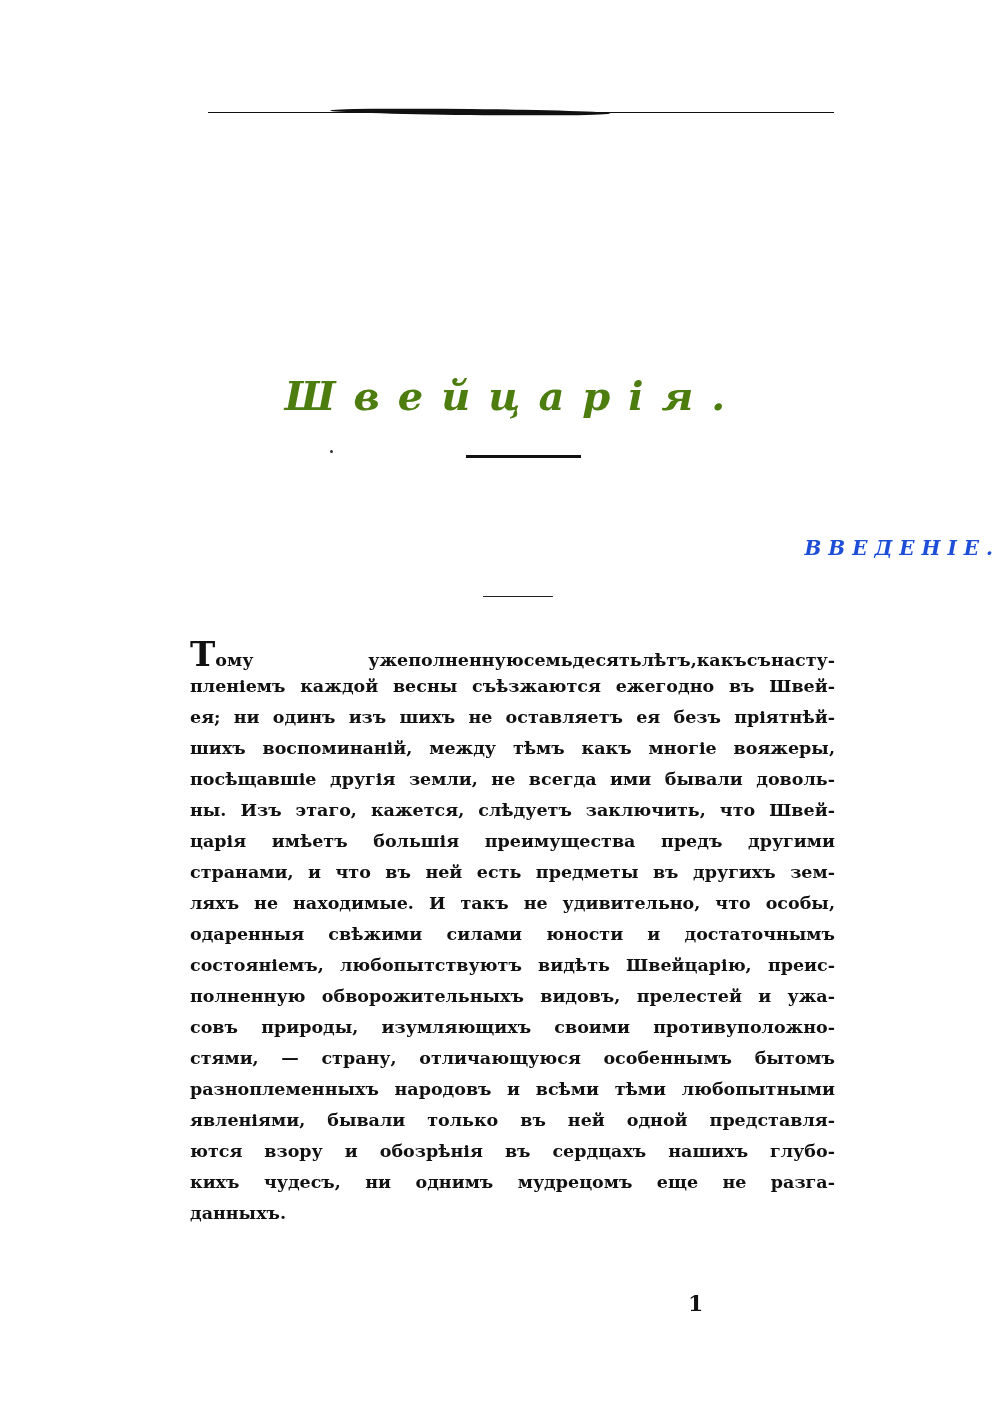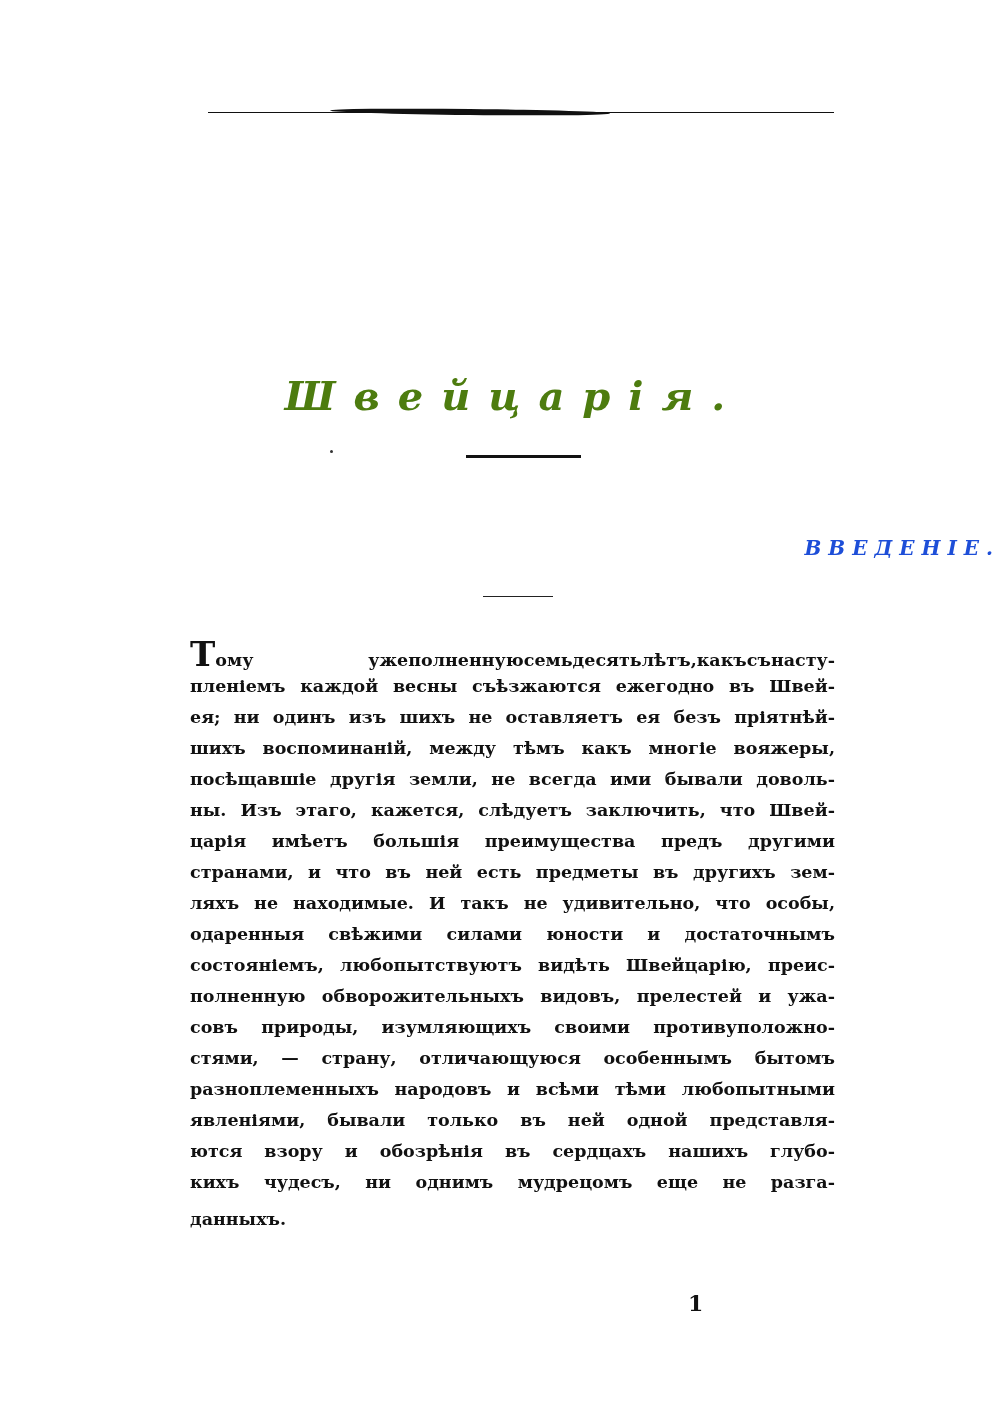--- a/index.html
+++ b/index.html
@@ -28,21 +28,21 @@
   .sub-rule { position: absolute; left: 483px; top: 596px; width: 70px; height: 1px; background: #222; }
   .body-text {
     position: absolute; left: 190px; top: 640px; width: 645px;
   }
   .line {
     height: 31px; line-height: 31px;
     font-family: "DejaVu Serif", serif; font-weight: bold; font-size: 17.5px;
     color: #111; text-align: justify; text-align-last: justify; white-space: nowrap;
     display: flex; justify-content: space-between;
   }
-  .line.last { justify-content: flex-start; margin-top: 6px; }
+  .line.last { justify-content: flex-start; }
   .line .w { display: inline-block; }
   .dropcap {
     font-family: "DejaVu Serif", serif; font-weight: bold; font-size: 34px; line-height: 28px;
     display: inline-block; vertical-align: bottom;
   }
   .page-num {
     position: absolute; left: 688px; top: 1290px;
     font-family: "DejaVu Serif", serif; font-weight: bold; font-size: 22px; color: #111;
   }
   .speck { position: absolute; width: 3px; height: 3px; background: #333; border-radius: 50%; }

